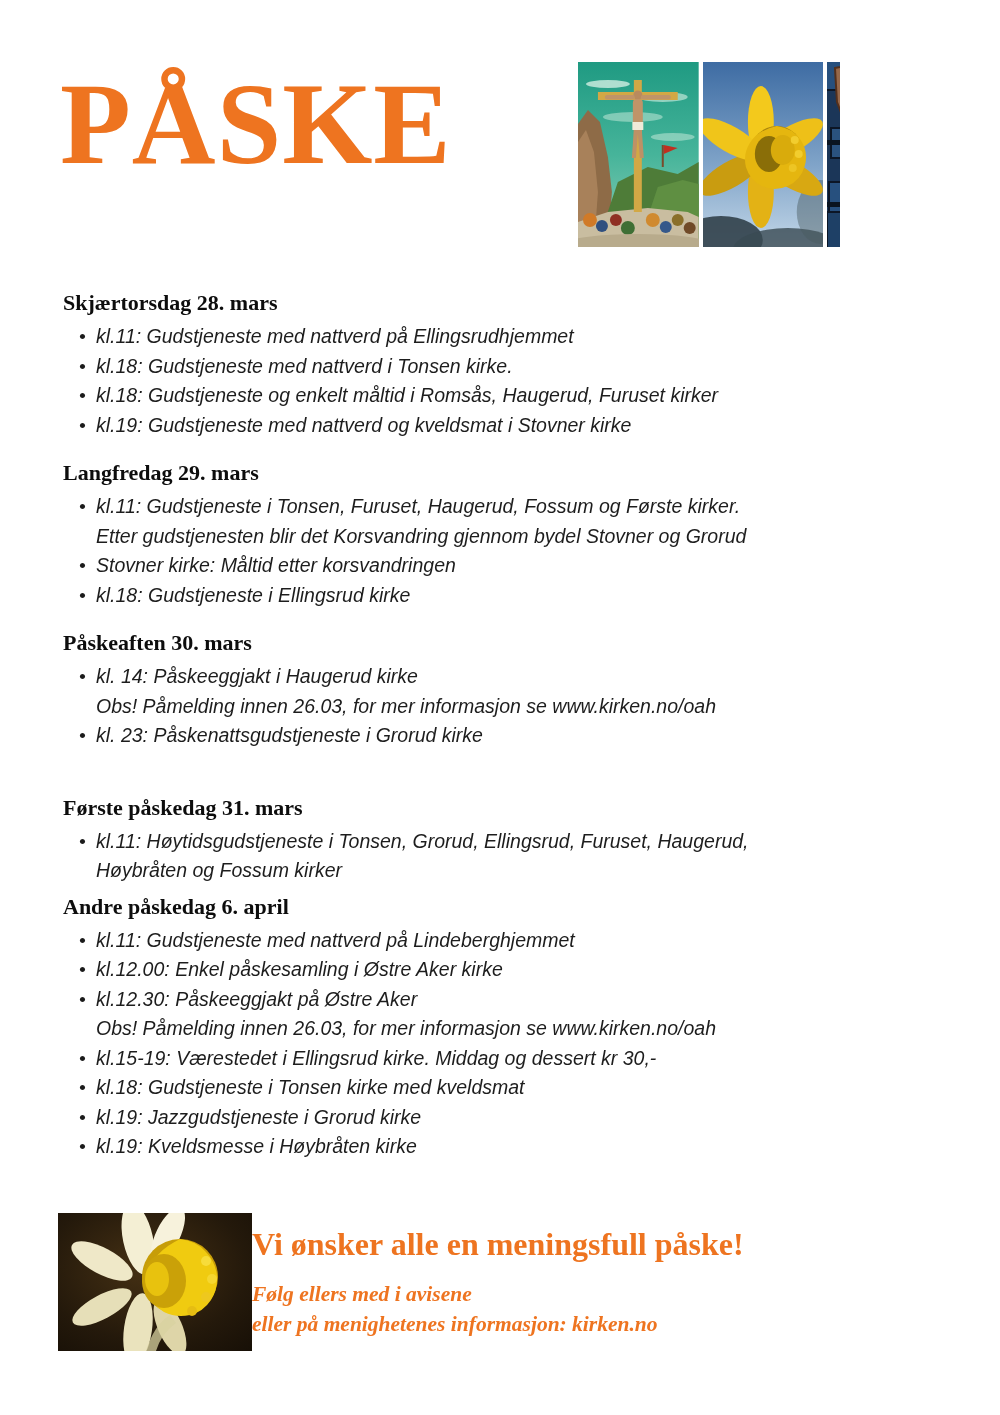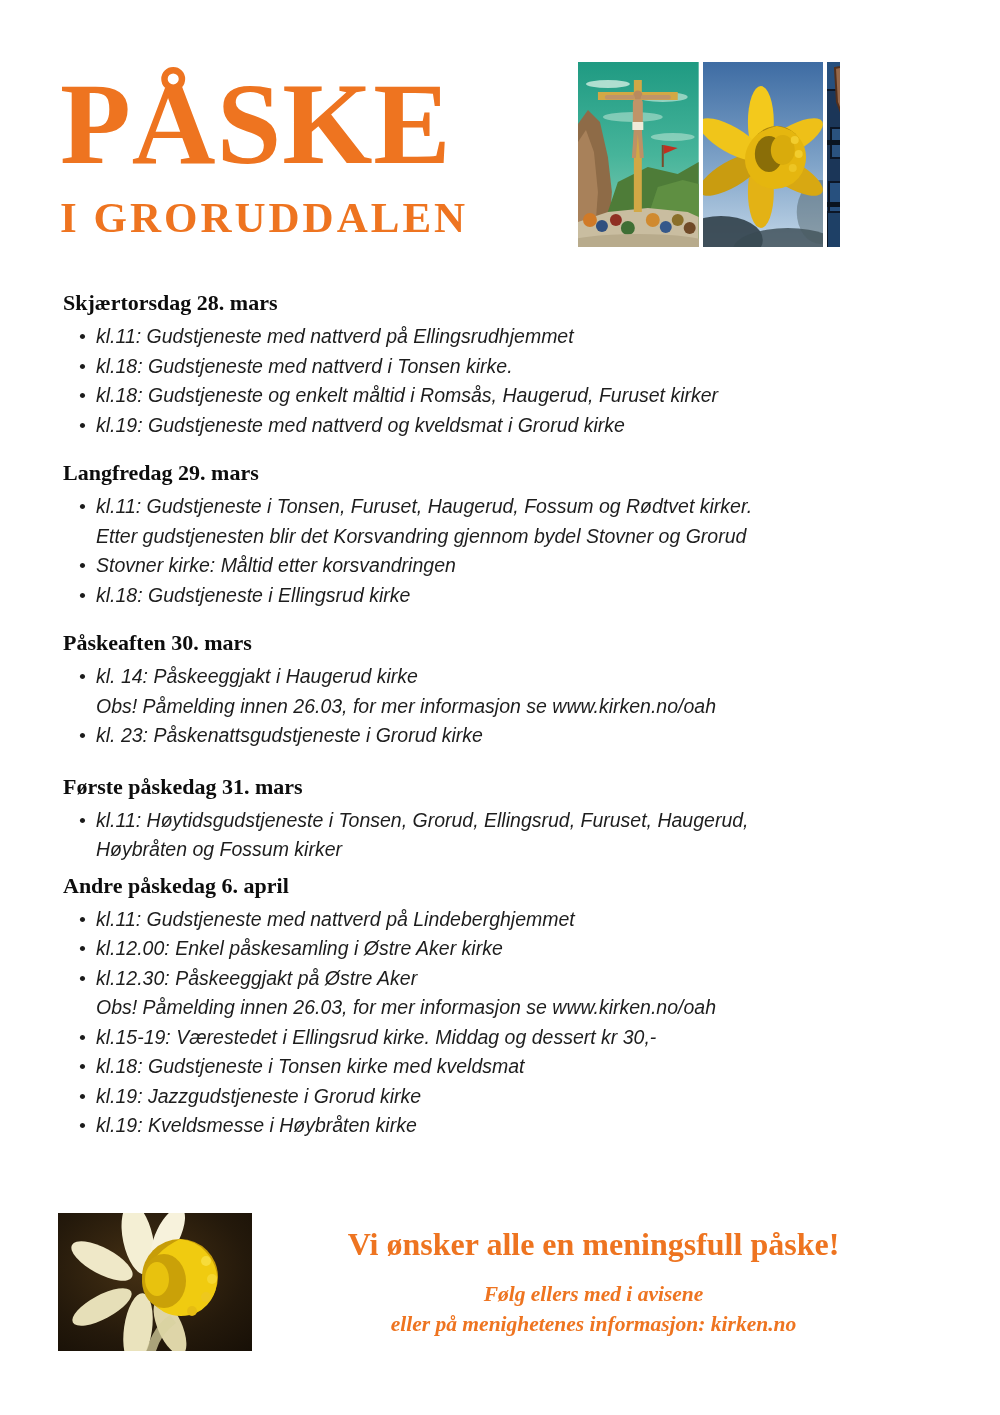--- a/index.html
+++ b/index.html
@@ -39,21 +39,21 @@
   .collage{
     position:absolute;left:578px;top:62px;
     width:370px;height:185px;
     display:flex;gap:4px;background:#ffffff;
   }
   .collage .panel{flex:1;height:185px;overflow:hidden;}
   .collage svg{display:block;width:100%;height:100%;}
   
   .schedule{position:absolute;left:63px;top:290px;width:880px;}
   .day-section{margin-bottom:20px;}
-  .day-section.s3{margin-bottom:23px;}
+  .day-section.s3{margin-bottom:44px;}
   .day-section.s4{margin-bottom:8px;}
   .day-heading{
     font-family:"Liberation Serif",serif;
     font-weight:700;font-size:22px;line-height:26px;
     color:#0d0d0d;
     margin-bottom:6px;
   }
   .event-list{list-style:none;font-style:italic;}
   .event-list li{
     position:relative;
@@ -67,21 +67,21 @@
     font-size:19px;line-height:29.5px;color:#1b1b1b;
   }
   .event-list li .cont{display:block;}
   
   .footer{
     position:absolute;left:58px;top:1213px;
     width:877px;display:flex;align-items:flex-start;
   }
   .footer-photo{width:194px;height:138px;flex:0 0 194px;overflow:hidden;}
   .footer-photo svg{display:block;width:100%;height:100%;}
-  .footer-text{flex:1;text-align:center;}
+  .footer-text{flex:1;text-align:left;}
   .footer-message{
     font-family:"Liberation Serif",serif;
     font-weight:700;font-size:32px;line-height:38px;
     color:var(--accent);
     margin-top:12px;
     white-space:nowrap;
   }
   .footer-note{
     font-family:"Liberation Serif",serif;
     font-weight:700;font-size:21.5px;line-height:30px;
@@ -91,21 +91,20 @@
   }
   .footer-note .note-line{display:block;}
 </style>
 </head>
 <body>
 
 <div class="page">
 
   <div class="title-block">
     <div class="main-title">PÅSKE</div>
-    <div class="sub-title">I GRORUDDALEN</div>
   </div>
 
   <div class="collage">
 
     <div class="panel">
       <svg viewBox="0 0 121 185" preserveAspectRatio="none" aria-hidden="true">
         <defs>
           <linearGradient id="cruSky" x1="0" y1="0" x2="0" y2="1">
             <stop offset="0" stop-color="#1f9a82"></stop>
             <stop offset="0.5" stop-color="#46b49a"></stop>
@@ -220,29 +219,29 @@
   </div>
 
   <div class="schedule">
 
     <section class="day-section s1">
       <h2 class="day-heading">Skjærtorsdag 28. mars</h2>
       <ul class="event-list">
         <li><span>kl.11: Gudstjeneste med nattverd på Ellingsrudhjemmet</span></li>
         <li><span>kl.18: Gudstjeneste med nattverd i Tonsen kirke.</span></li>
         <li><span>kl.18: Gudstjeneste og enkelt måltid i Romsås, Haugerud, Furuset kirker</span></li>
-        <li><span>kl.19: Gudstjeneste med nattverd og kveldsmat i Grorud kirke</span></li>
+        <li><span>kl.19: Gudstjeneste med nattverd og kveldsmat i Stovner kirke</span></li>
       </ul>
     </section>
 
     <section class="day-section s2">
       <h2 class="day-heading">Langfredag 29. mars</h2>
       <ul class="event-list">
         <li>
-          <span>kl.11: Gudstjeneste i Tonsen, Furuset, Haugerud, Fossum og Rødtvet kirker.</span>
+          <span>kl.11: Gudstjeneste i Tonsen, Furuset, Haugerud, Fossum og Første kirker.</span>
           <span class="cont">Etter gudstjenesten blir det Korsvandring gjennom bydel Stovner og Grorud</span>
         </li>
         <li><span>Stovner kirke: Måltid etter korsvandringen</span></li>
         <li><span>kl.18: Gudstjeneste i Ellingsrud kirke</span></li>
       </ul>
     </section>
 
     <section class="day-section s3">
       <h2 class="day-heading">Påskeaften 30. mars</h2>
       <ul class="event-list">

